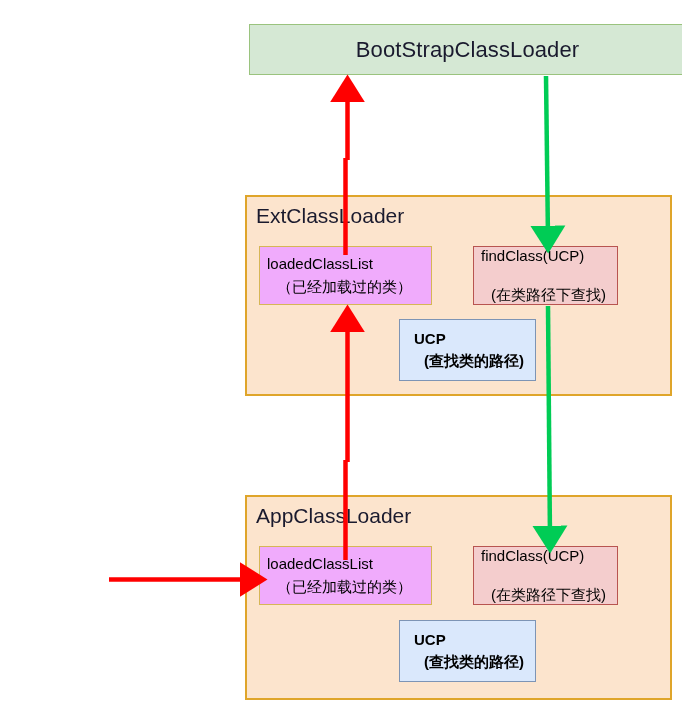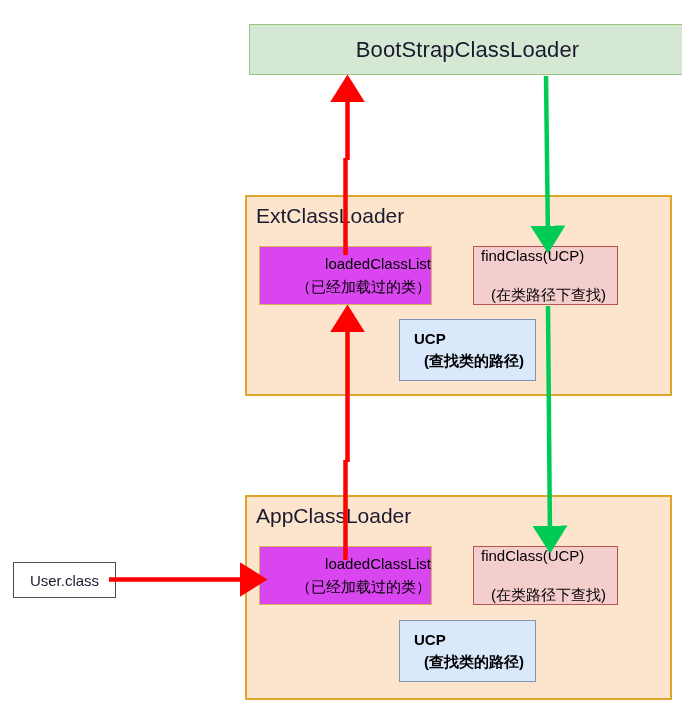--- a/index.html
+++ b/index.html
@@ -76,23 +76,22 @@
     display: flex;
     flex-direction: column;
     justify-content: center;
     font-size: 15px;
     line-height: 1.5;
     padding-left: 7px;
   }
   .inner-box .line2 { padding-left: 10px; }
 
   .box-loaded {
-    background: #d946ef;
+    background: #f0abfc;
     border: 1.5px solid #d6b656;
-    align-items: flex-end;
   }
   .box-find {
     background: #f4cdcd;
     border: 1.5px solid #b85450;
     gap: 16px;
   }
   .box-ucp {
     background: #dae8fc;
     border: 1.5px solid #7d94b5;
     padding-left: 14px;
@@ -172,23 +171,20 @@
   <div class="inner-box box-find" id="app-find">
     <span class="line1">findClass(UCP)</span>
     <span class="line2">(在类路径下查找)</span>
   </div>
 
   <div class="inner-box box-ucp" id="app-ucp">
     <span class="line1">UCP</span>
     <span class="line2">(查找类的路径)</span>
   </div>
 
-  <div class="node" id="user-class-box">
-    <span>User.class</span>
-  </div>
 
   <svg id="arrow-layer" viewBox="0 0 682 712" width="682" height="712">
     <defs>
       <marker id="red-head" markerWidth="9" markerHeight="9" refX="3.2" refY="4.5" orient="auto" markerUnits="strokeWidth">
         <path d="M0,0.6 L0,8.4 L6.2,4.5 z" fill="#ff0000"></path>
       </marker>
       <marker id="green-head" markerWidth="9" markerHeight="9" refX="3.2" refY="4.5" orient="auto" markerUnits="strokeWidth">
         <path d="M0,0.6 L0,8.4 L6.2,4.5 z" fill="#00cc55"></path>
       </marker>
     </defs>

